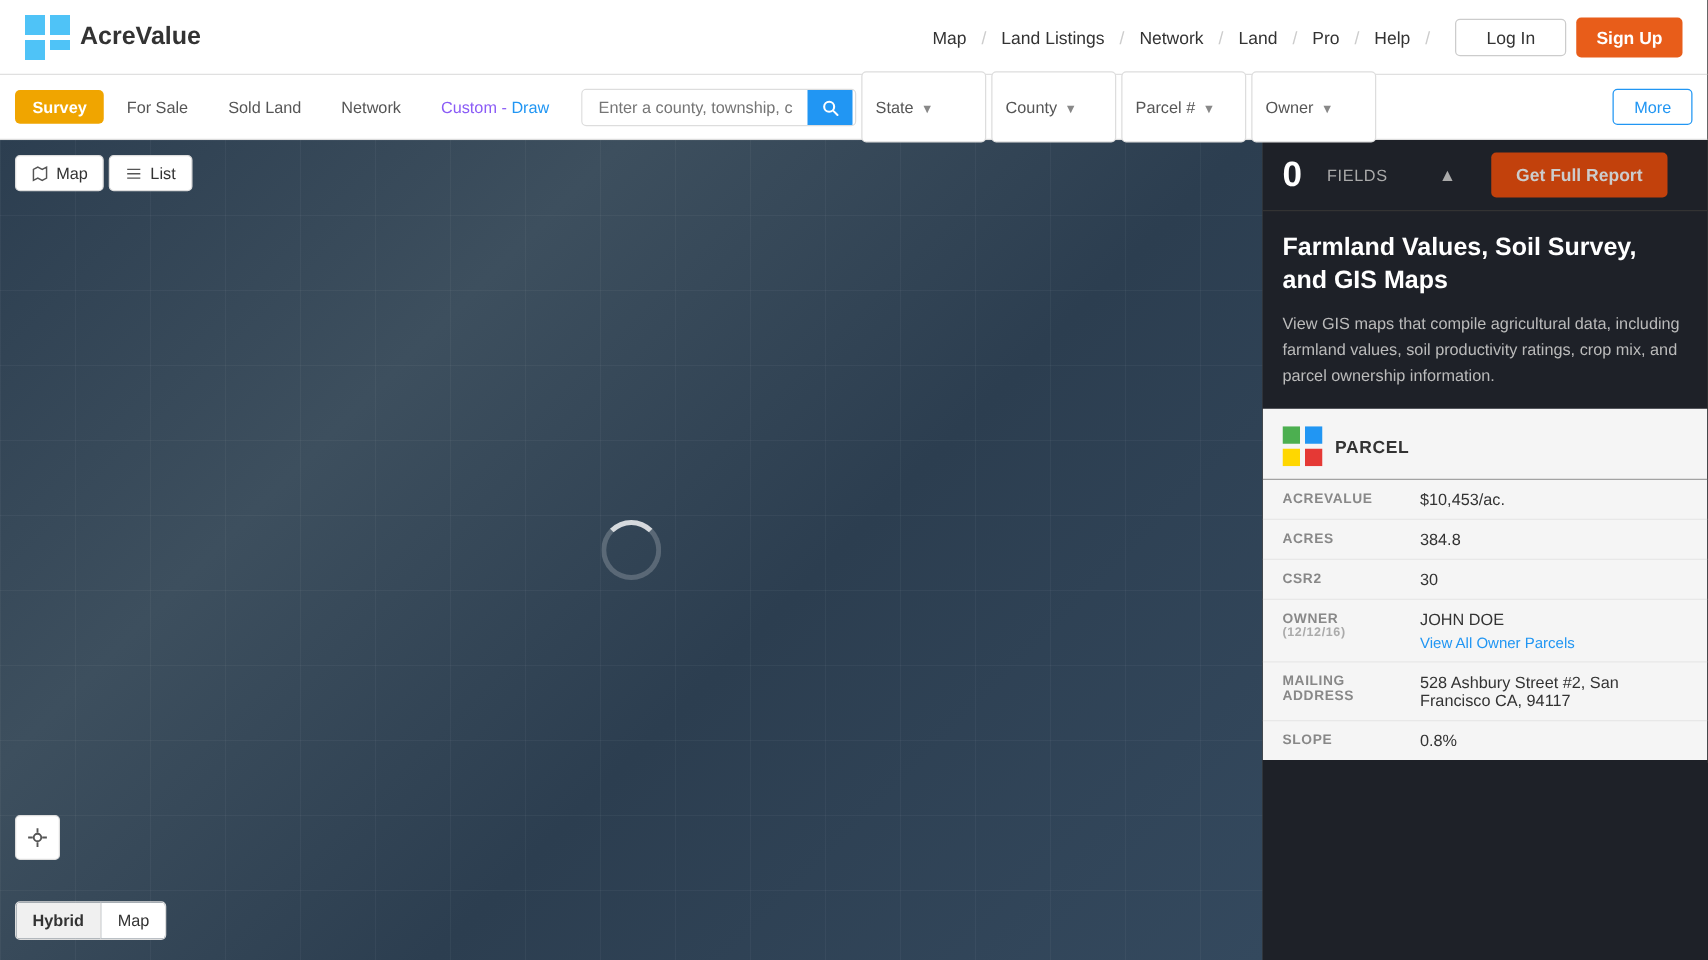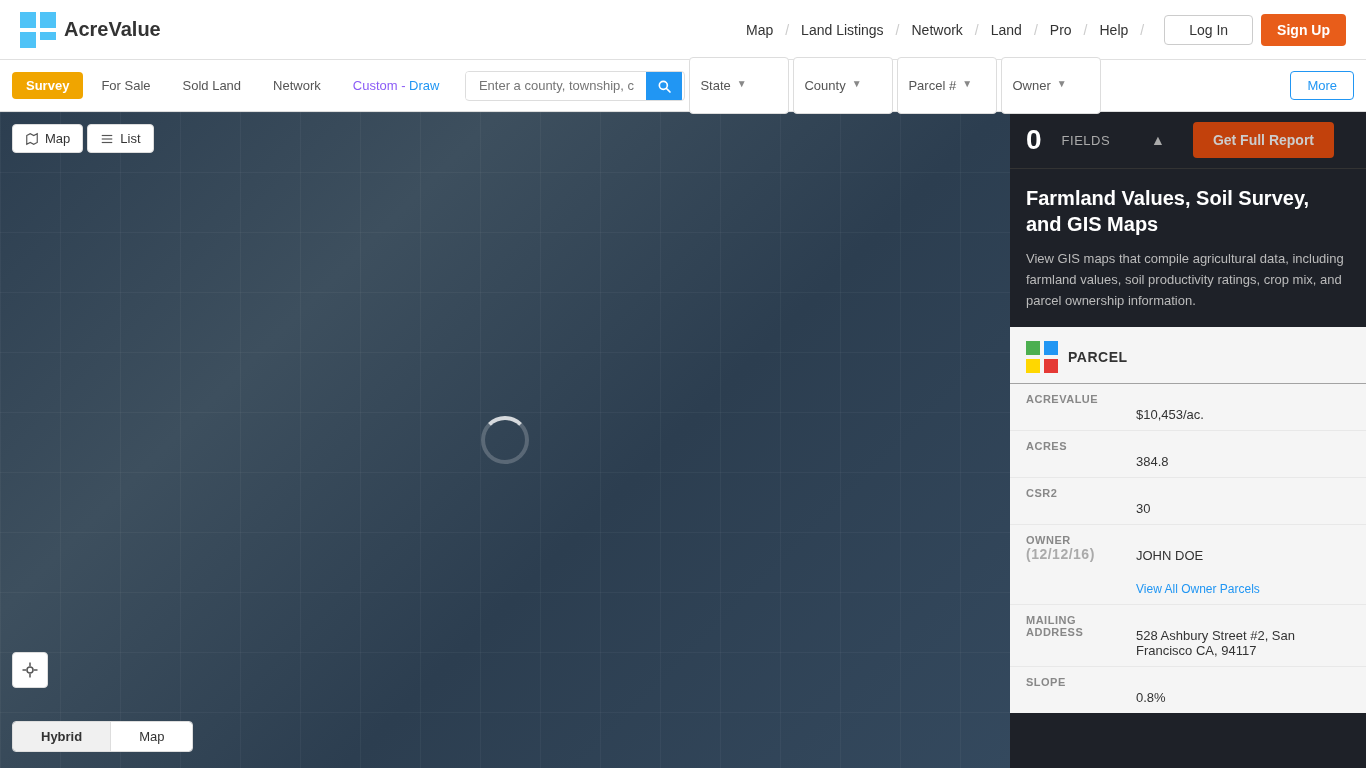--- a/index.html
+++ b/index.html
@@ -134,21 +134,21 @@
       align-items: center;
       justify-content: center;
     }
     .search-icon-svg {
       width: 16px;
       height: 16px;
       fill: white;
     }
     .filter-dropdown {
       display: flex;
-      align-items: flex-start;
+      align-items: flex-end;
       border: 1px solid #ddd;
       border-radius: 4px;
       padding: 20px 10px;
       font-size: 13px;
       color: #555;
       cursor: pointer;
       background: white;
       gap: 6px;
       min-width: 100px;
     }
@@ -240,21 +240,21 @@
       left: 12px;
       display: flex;
       gap: 0;
       border: 1px solid #ddd;
       border-radius: 4px;
       overflow: hidden;
     }
     .map-type-btn {
       background: white;
       border: none;
-      padding: 7px 28px;
+      padding: 7px 13px;
       font-size: 13px;
       cursor: pointer;
       color: #333;
     }
     .map-type-btn.active-type {
       background: #f0f0f0;
       font-weight: 600;
     }
     .map-type-btn:first-child {
       border-right: 1px solid #ddd;
@@ -381,30 +381,29 @@
       color: #888;
       text-transform: uppercase;
       letter-spacing: 0.5px;
       min-width: 110px;
       padding-top: 1px;
     }
     .row-value {
       font-size: 13px;
       color: #333;
       font-weight: 500;
-      margin-top: 15px;
     }
     .row-value.blue-link {
       color: #2196f3;
       cursor: pointer;
       font-size: 12px;
       font-weight: 400;
     }
     .row-sublabel {
-      font-size: 14px;
+      font-size: 10px;
       color: #aaa;
       display: block;
     }
 
     
     .panel-top-row {
       display: flex;
       align-items: center;
       padding: 10px 16px;
       gap: 12px;

